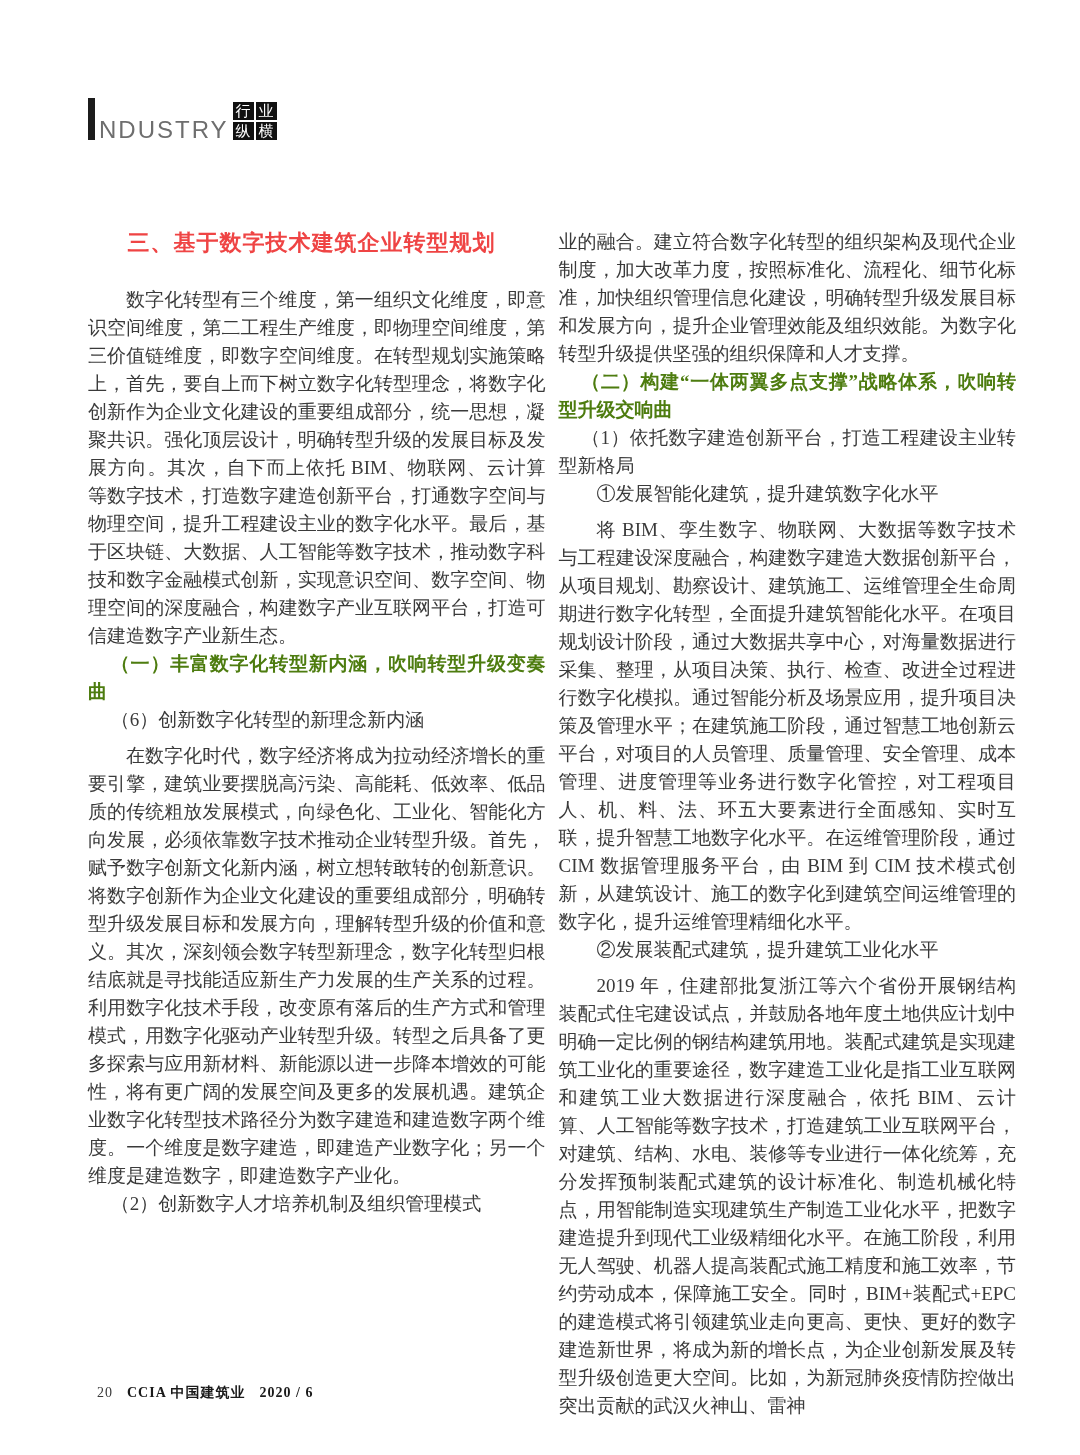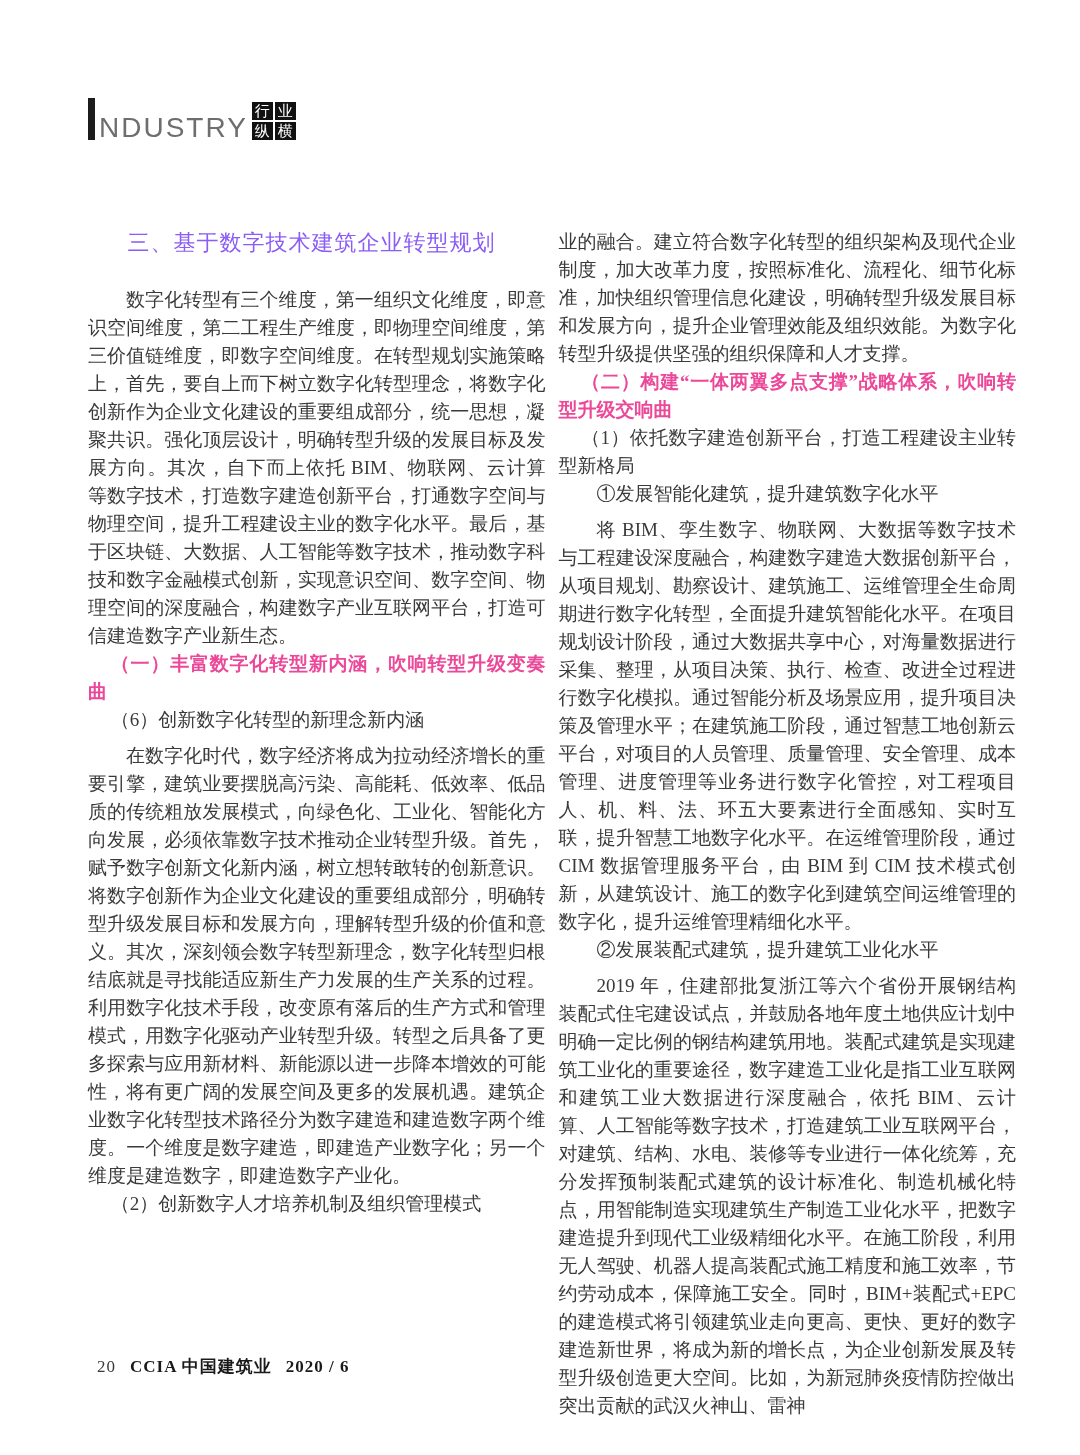--- a/index.html
+++ b/index.html
@@ -19,21 +19,21 @@
     display: flex;
     align-items: flex-end;
   }
   .logo-ibar {
     width: 7px; height: 42px;
     background: #1c1c1c;
     margin-right: 4px;
   }
   .logo-word {
     font-family: "Liberation Sans", sans-serif;
-    font-size: 28px;
+    font-size: 24px;
     line-height: 0.82;
     color: #6e6e6e;
     letter-spacing: 2px;
     font-weight: 400;
   }
   .logo-grid {
     display: grid;
     grid-template-columns: 21px 21px;
     grid-template-rows: 18px 18px;
     gap: 2px;
@@ -60,45 +60,45 @@
   }
   .col {
     width: 458px;
     font-size: 19px;
     line-height: 28px;
     text-align: justify;
     color: #3a3a3a;
   }
   .h-main {
     font-size: 22px;
-    font-weight: normal;
-    color: #8b5cf6;
+    font-weight: bold;
+    color: #ef4444;
     text-indent: 1.8em;
     line-height: 30px;
     margin-bottom: 28px;
     letter-spacing: 1px;
   }
   .para { text-indent: 2em; margin-top: 8px; }
   .para-cont { text-indent: 0; }
   .sub-bold {
     font-weight: bold;
-    color: #ec4899;
+    color: #4d7c0f;
     text-indent: 1.2em;
   }
   .item { text-indent: 1.2em; }
   .item-circ { text-indent: 2em; }
 
   
   .footer {
     position: absolute;
-    left: 97px; top: 1343px;
+    left: 97px; top: 1372px;
     display: flex;
     align-items: baseline;
     gap: 14px;
-    font-size: 17px;
+    font-size: 14px;
   }
   .footer .pg { color: #3a3a3a; letter-spacing: 1px; }
   .footer .jrn { font-weight: bold; color: #1a1a1a; letter-spacing: 1px; margin-top: 12px; }
   .footer .iss { font-weight: bold; color: #1a1a1a; letter-spacing: 1px; }
 </style>
 </head>
 <body>
 
 <div class="logo">
   <div class="logo-ibar"></div>

